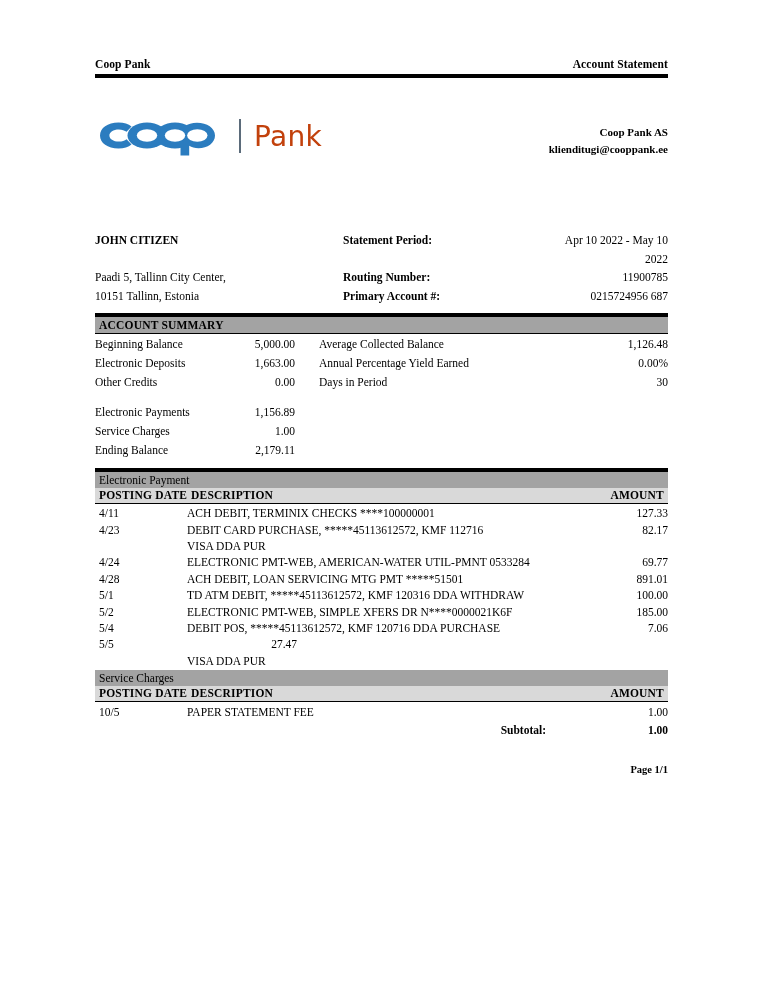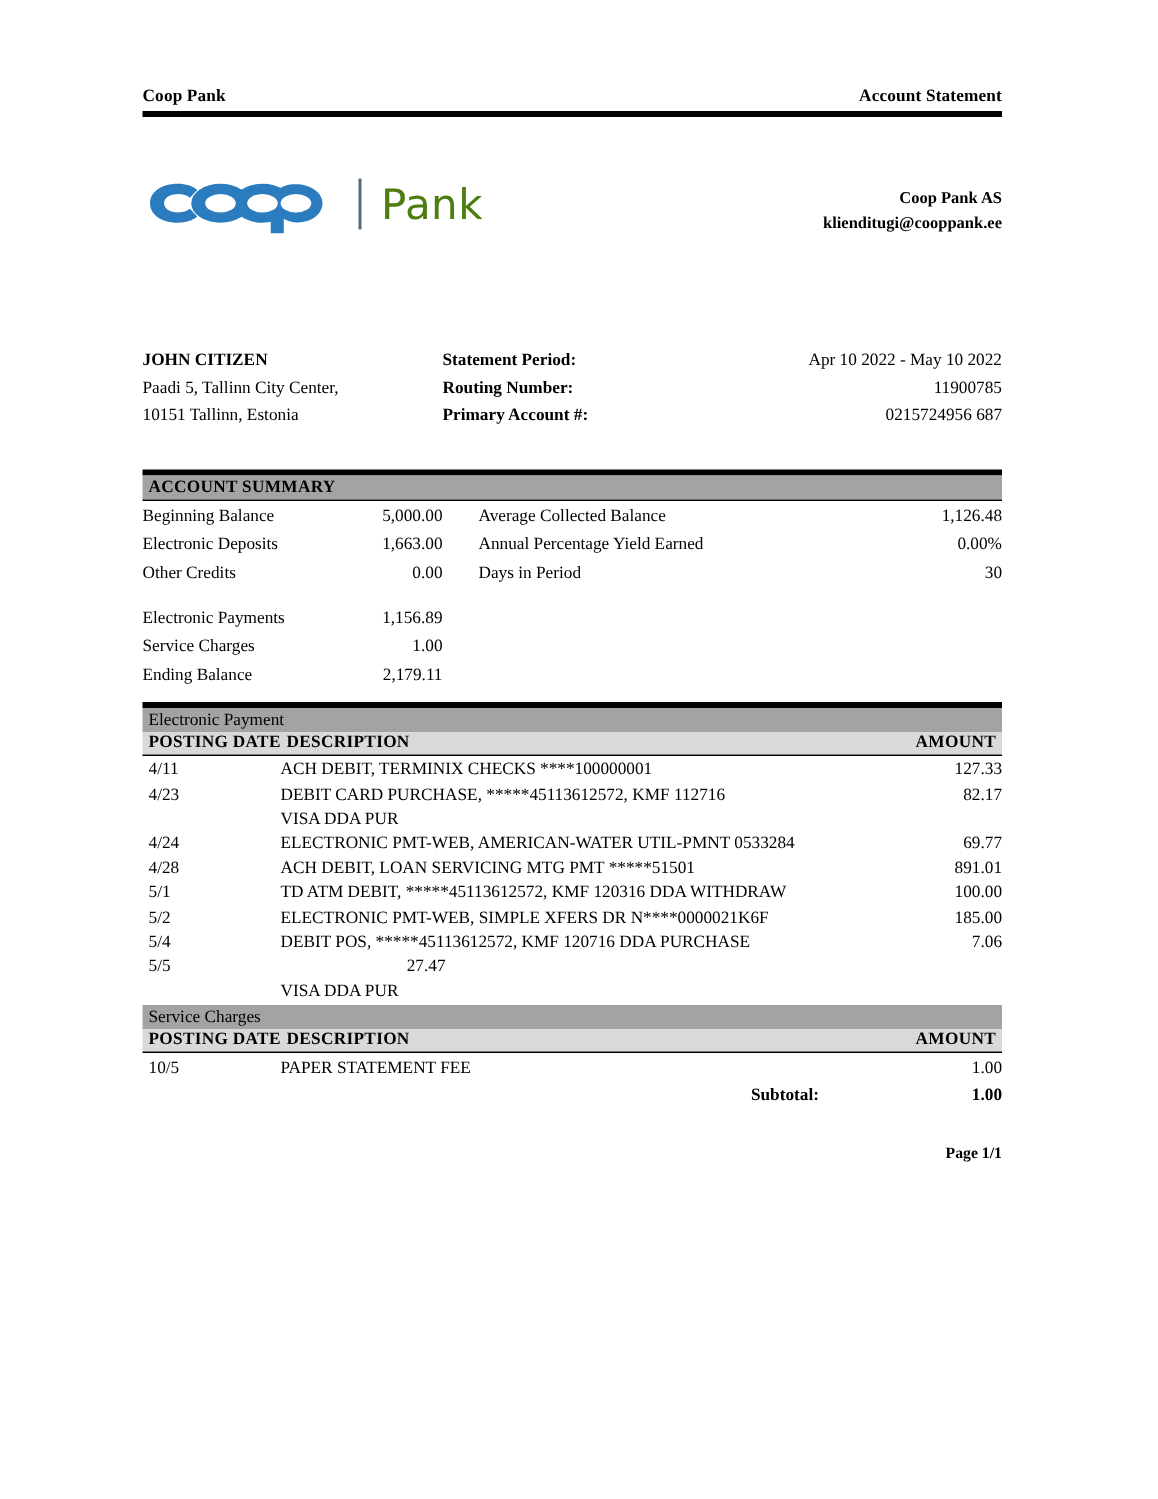--- a/index.html
+++ b/index.html
@@ -68,21 +68,21 @@
     height: 34px;
     background: #5b6b7a;
     margin: 0 13px 0 14px;
     position: relative;
     top: 1px;
   }
   .logo-word {
     font-family: "DejaVu Sans", sans-serif;
     font-size: 28px;
     font-weight: 400;
-    color: #4d7c0f;
+    color: #c2410c;
     letter-spacing: 0.3px;
     position: relative;
     top: 1px;
   }
   .bankinfo {
     position: absolute;
     right: 0;
     top: 10px;
     text-align: right;
     font-size: 11px;
@@ -97,21 +97,21 @@
     left: 0;
     width: 573px;
     font-size: 11.5px;
     line-height: 18.5px;
   }
   .meta-row {
     display: flex;
     align-items: baseline;
   }
   .meta-addr { width: 200px; }
-  .meta-label { width: 200px; }
+  .meta-label { width: 200px; margin-left: 48px; }
   .meta-val {
     flex: 1;
     text-align: right;
   }
   .b { font-weight: bold; }
 
   
   .rule-thick {
     height: 3.5px;
     background: #000000;

